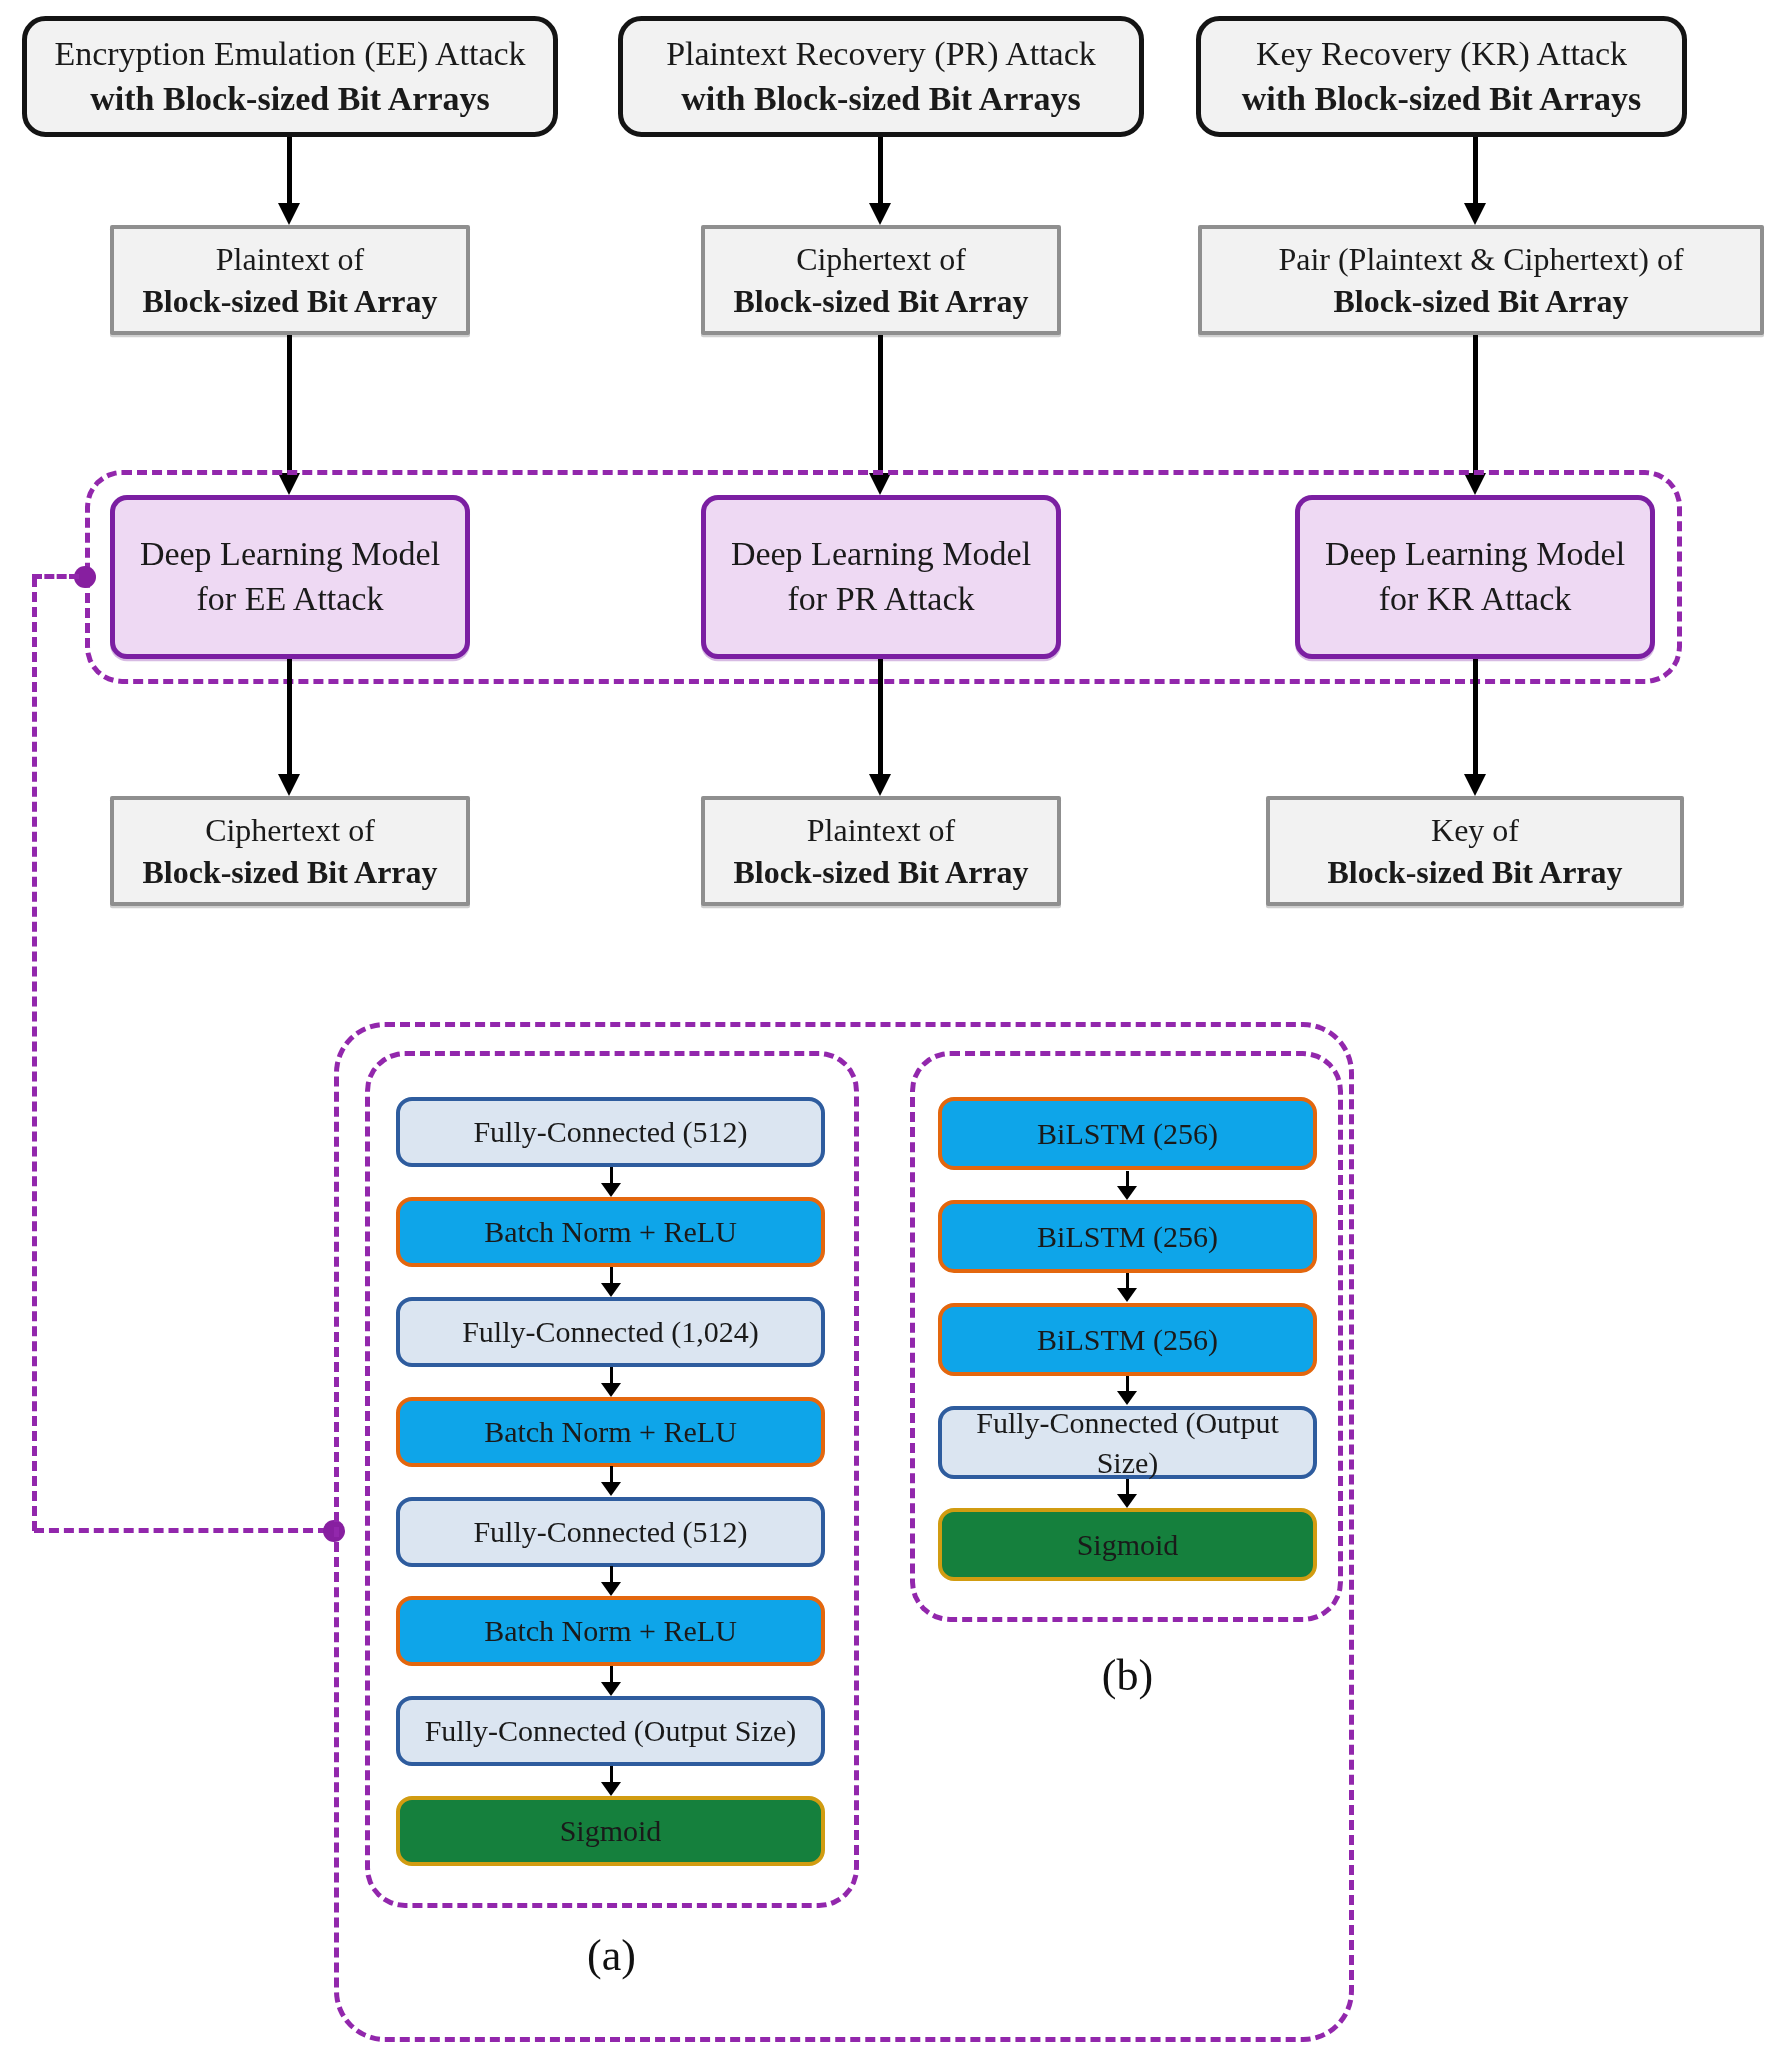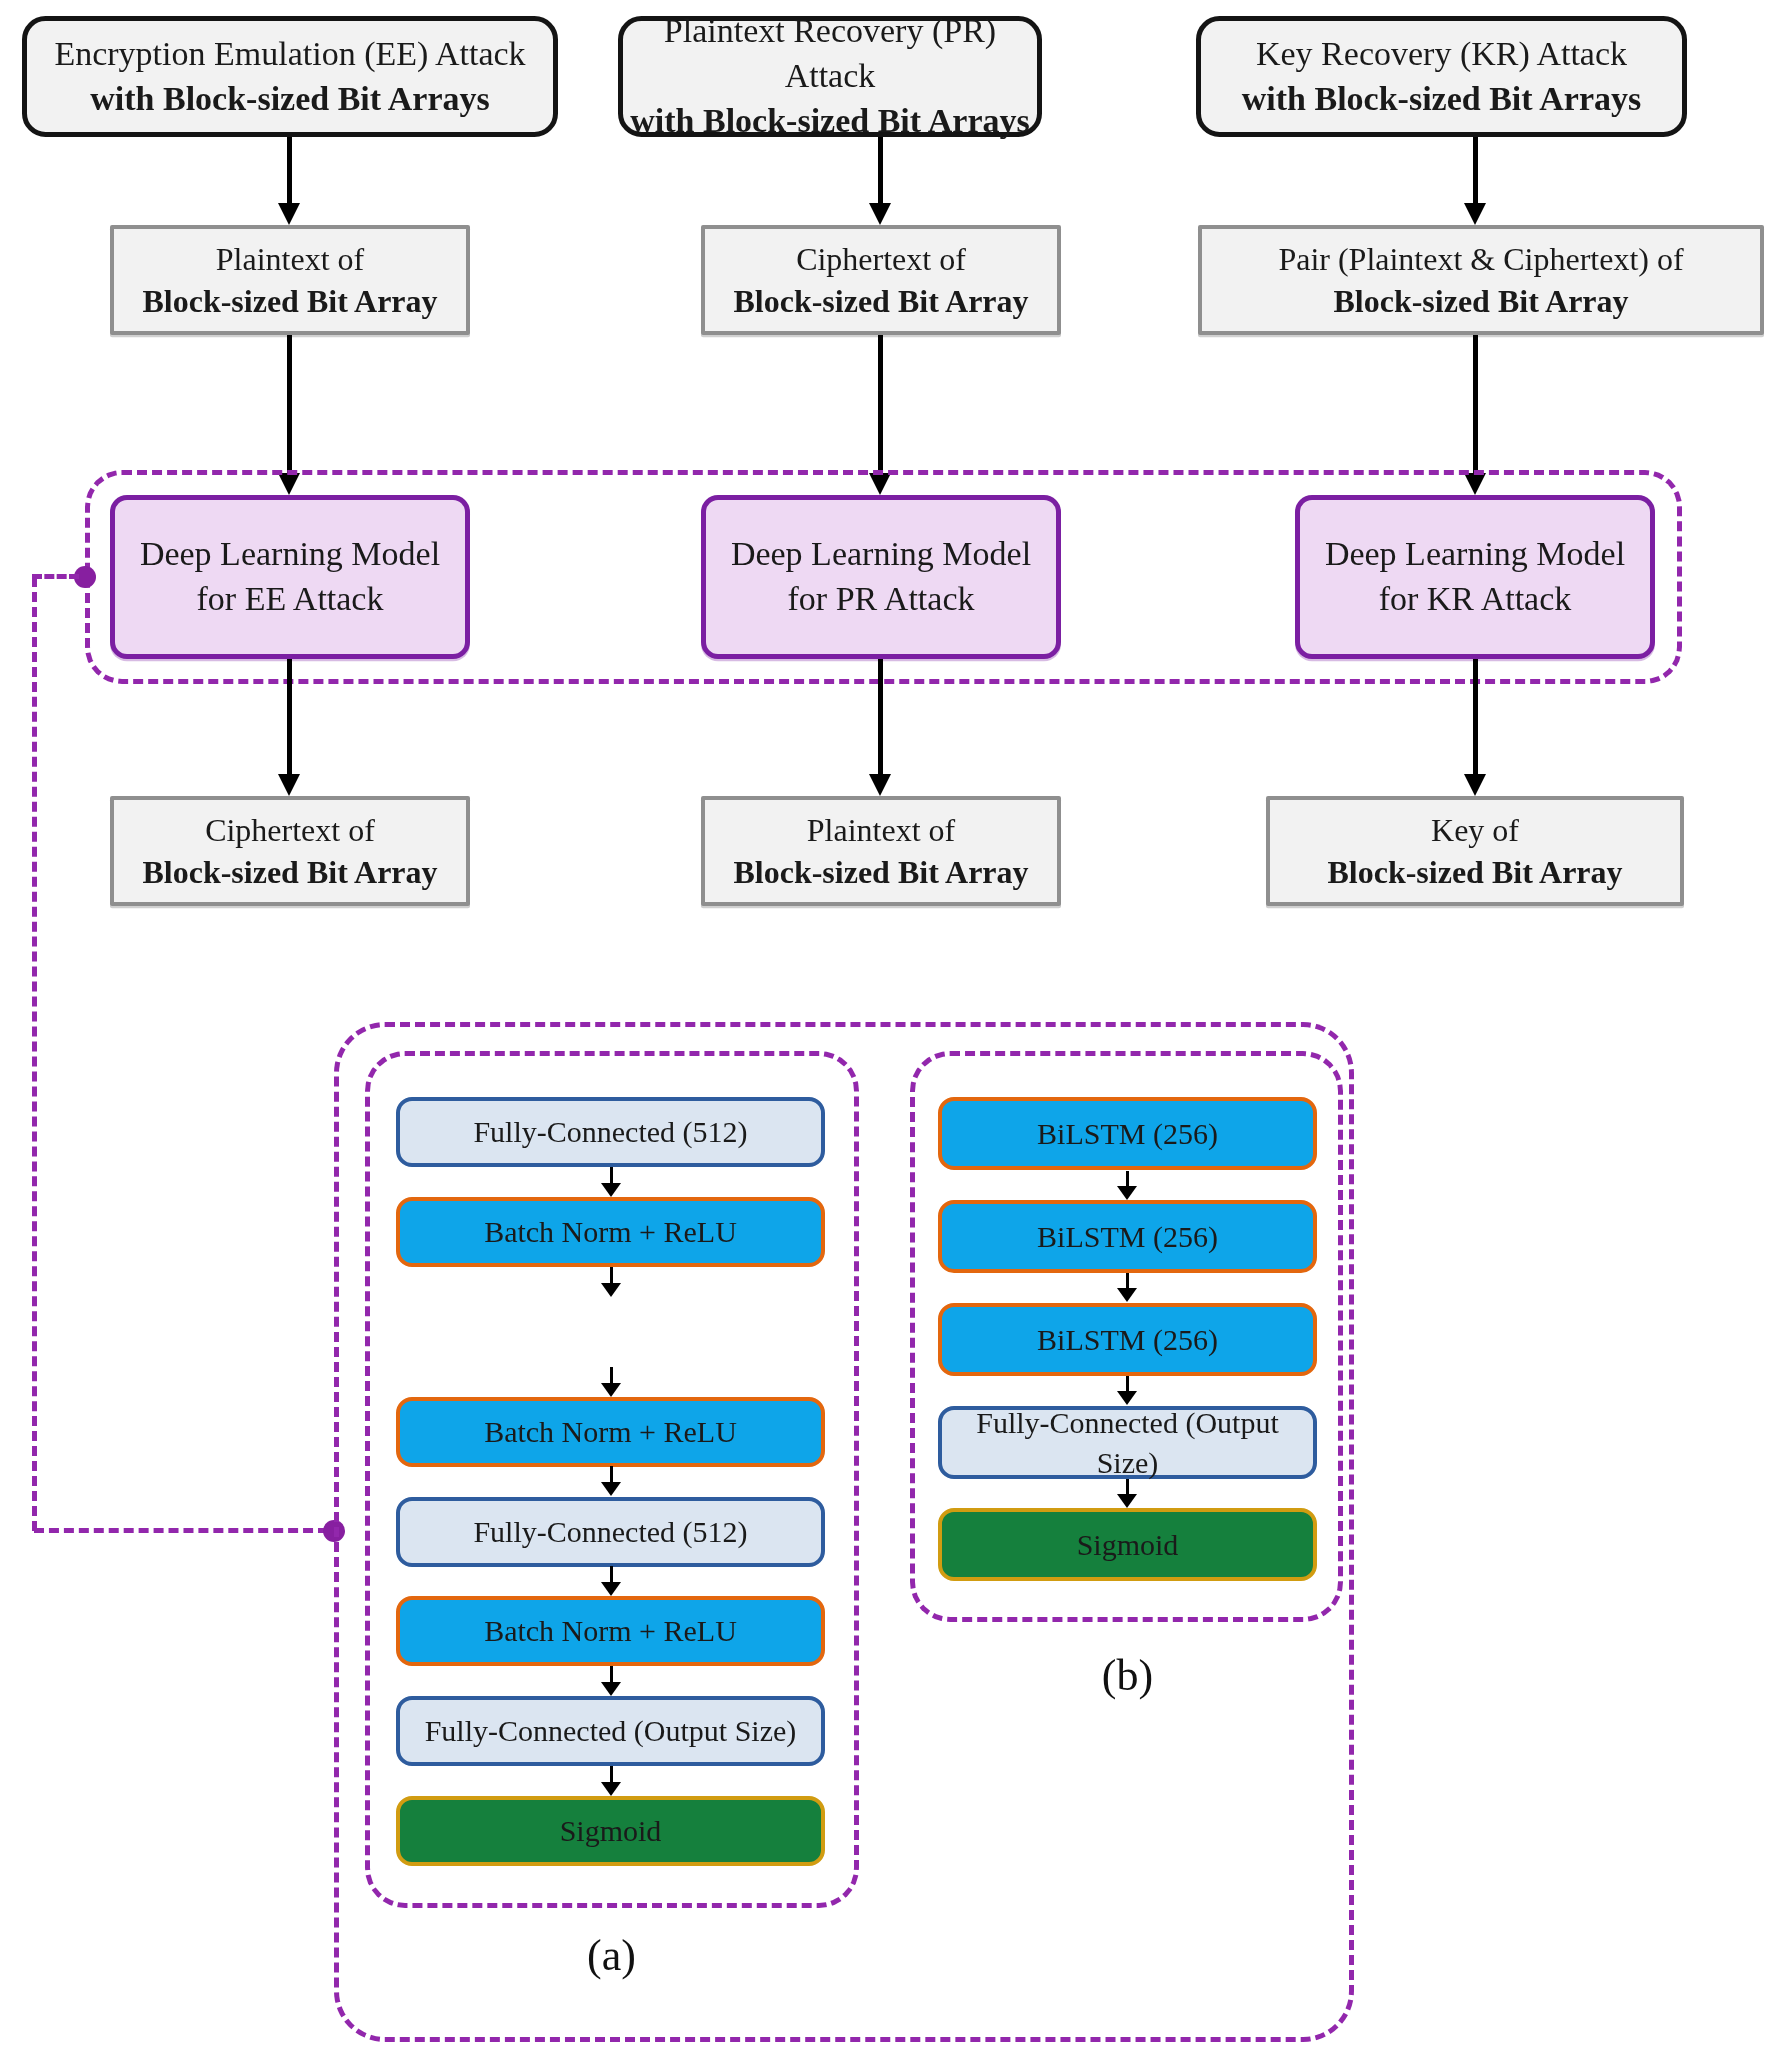--- a/index.html
+++ b/index.html
@@ -44,21 +44,21 @@
 </style>
 </head>
 <body>
 
 <div id="canvas">
 
   <div class="node attack" style="left:22px;top:16px;width:536px;height:121px">
     <div class="l1">Encryption Emulation (EE) Attack</div>
     <div class="l2">with Block-sized Bit Arrays</div>
   </div>
-  <div class="node attack" style="left:618px;top:16px;width:424px;height:121px">
+  <div class="node attack" style="left:618px;top:16px;width:526px;height:121px">
     <div class="l1">Plaintext Recovery (PR) Attack</div>
     <div class="l2">with Block-sized Bit Arrays</div>
   </div>
   <div class="node attack" style="left:1196px;top:16px;width:491px;height:121px">
     <div class="l1">Key Recovery (KR) Attack</div>
     <div class="l2">with Block-sized Bit Arrays</div>
   </div>
 
   <div class="varrow" style="left:277px;top:137px;height:88px"></div>
   <div class="varrow" style="left:868px;top:137px;height:88px"></div>
@@ -124,20 +124,23 @@
   <div class="dashedbox" style="left:365px;top:1051px;width:494px;height:857px;border-radius:40px"></div>
 
   <div class="node layer blue" style="left:396px;top:1097px;width:429px;height:70px">
       <div>Fully-Connected (512)</div>
     </div>
   <div class="sarrow" style="left:601px;top:1167px;height:30px"></div>
   <div class="node layer orange" style="left:396px;top:1197px;width:429px;height:70px">
       <div>Batch Norm + ReLU</div>
     </div>
   <div class="sarrow" style="left:601px;top:1267px;height:30px"></div>
+  <div class="node layer blue" style="left:396px;top:1297px;width:429px;height:70px">
+      <div>Fully-Connected (1,024)</div>
+    </div>
   <div class="sarrow" style="left:601px;top:1367px;height:30px"></div>
   <div class="node layer orange" style="left:396px;top:1397px;width:429px;height:70px">
       <div>Batch Norm + ReLU</div>
     </div>
   <div class="sarrow" style="left:601px;top:1466px;height:30px"></div>
   <div class="node layer blue" style="left:396px;top:1497px;width:429px;height:70px">
       <div>Fully-Connected (512)</div>
     </div>
   <div class="sarrow" style="left:601px;top:1566px;height:30px"></div>
   <div class="node layer orange" style="left:396px;top:1596px;width:429px;height:70px">

